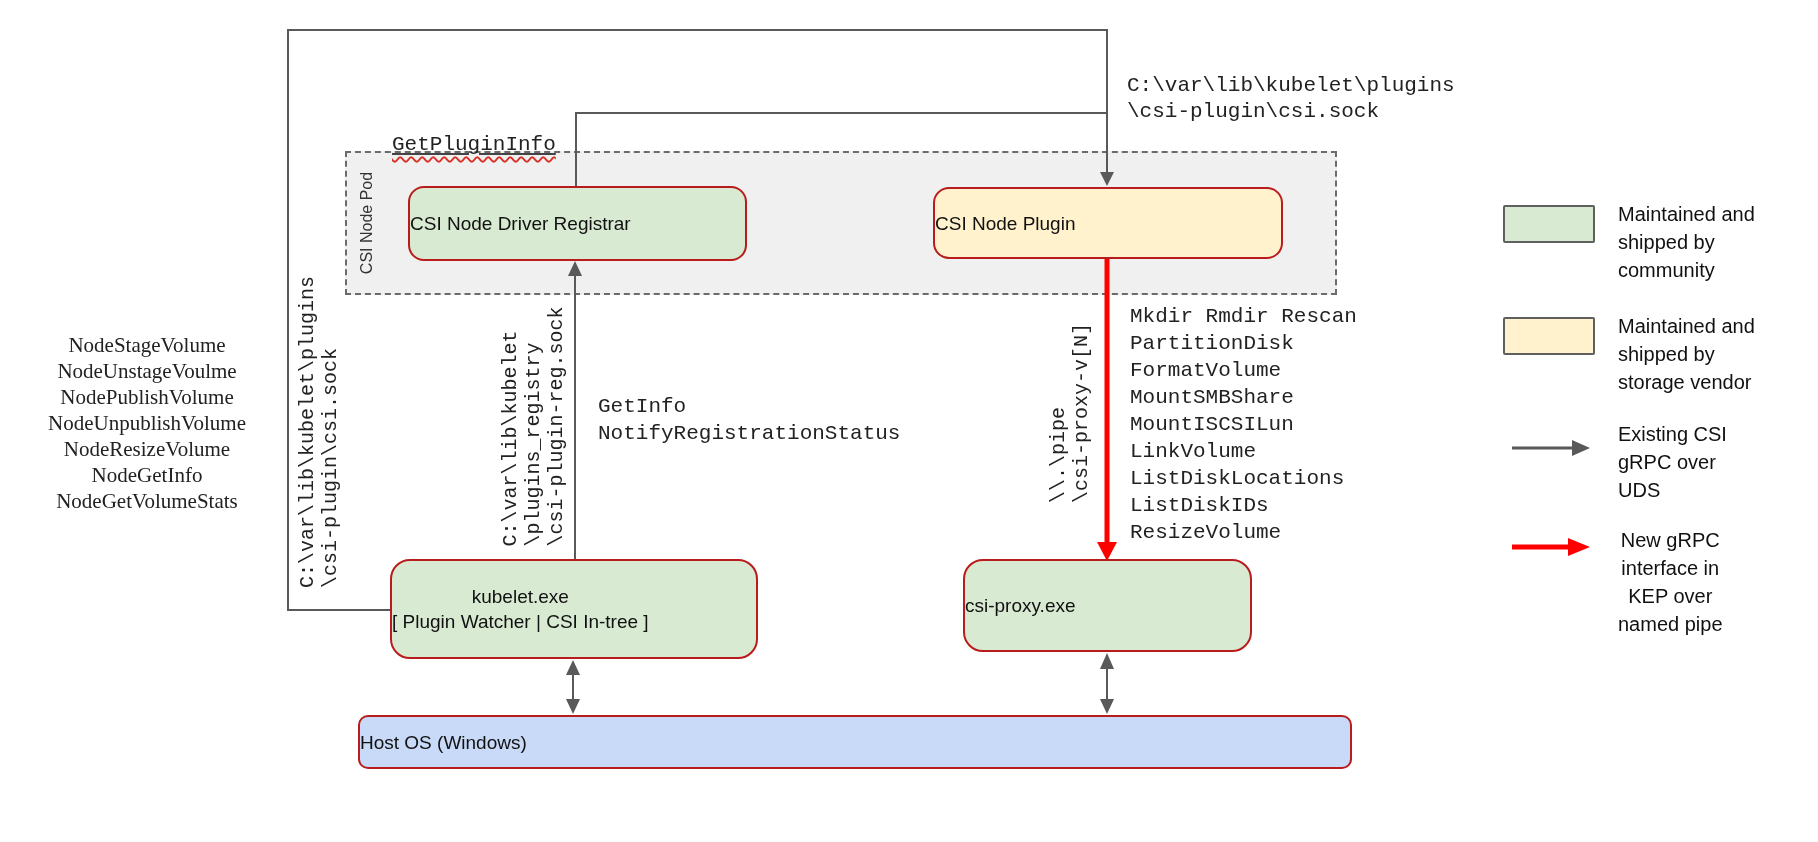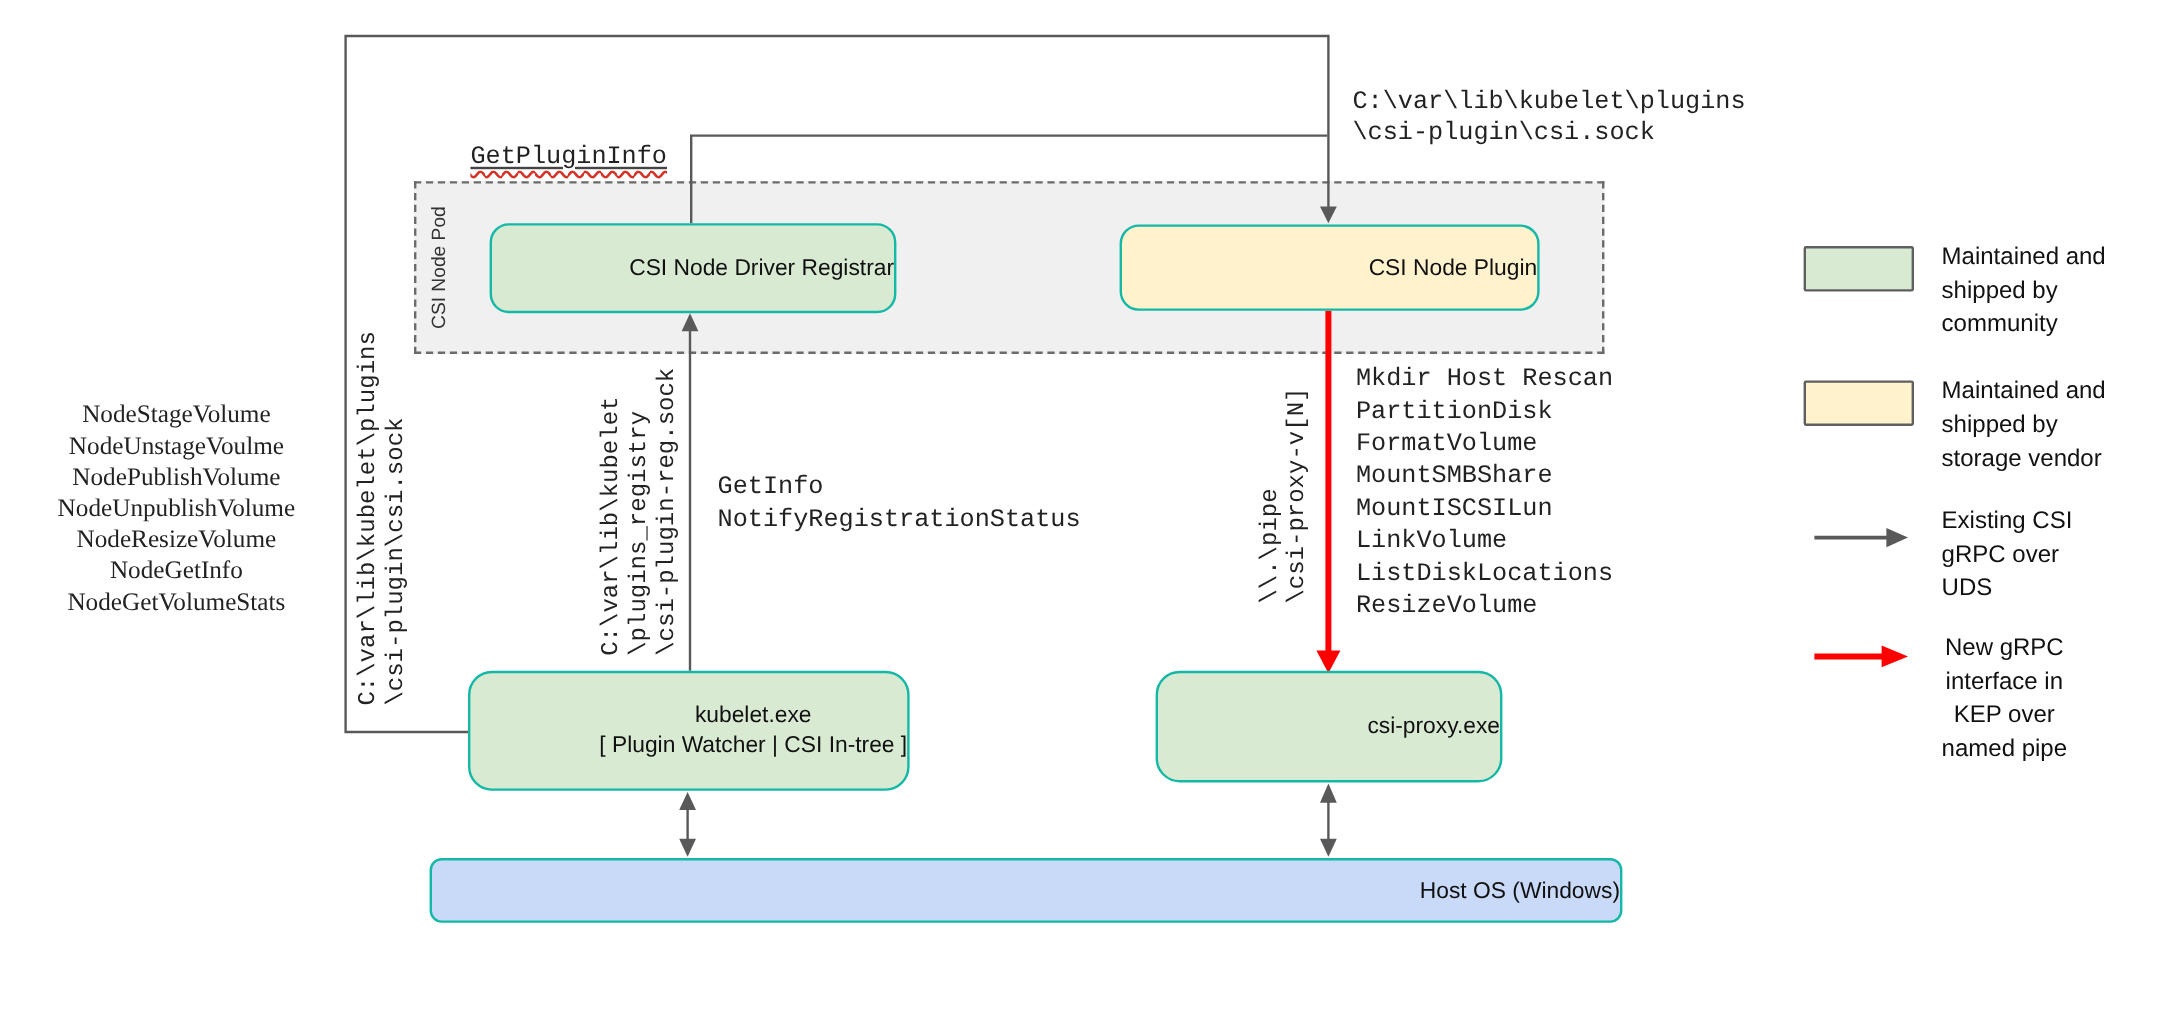--- a/index.html
+++ b/index.html
@@ -1,33 +1,33 @@
 <!DOCTYPE html>
 <html><head>
 <meta charset="utf-8">
 <style>
   html,body{margin:0;padding:0;background:#ffffff;}
   #canvas{position:relative;width:1818px;height:842px;background:#ffffff;overflow:hidden;
           font-family:"Liberation Sans",sans-serif;color:#000;}
   .abs{position:absolute;}
   svg.layer{position:absolute;left:0;top:0;pointer-events:none;}
-  .box{position:absolute;border:2px solid #14b8a6;display:flex;align-items:center;justify-content:flex-end;
+  .box{position:absolute;border:2px solid #b91c1c;display:flex;align-items:center;justify-content:flex-start;
        text-align:center;font-size:19px;line-height:25px;color:#111;box-sizing:border-box;}
   .pod{position:absolute;background:#f0f0f0;border:2px dashed #6b6b6b;box-sizing:border-box;}
   .mono{font-family:"Liberation Mono","DejaVu Sans Mono",monospace;color:#222;}
   .pre{white-space:pre-line;}
   .vtext{position:absolute;transform:rotate(-90deg);white-space:pre;text-align:left;
          font-family:"Liberation Mono","DejaVu Sans Mono",monospace;font-size:20px;line-height:23px;color:#222;}
   .vtext-sans{position:absolute;transform:rotate(-90deg);white-space:pre;text-align:center;
          font-family:"Liberation Sans",sans-serif;font-size:16px;line-height:20px;color:#333;}
   .rpclist{position:absolute;font-size:21px;line-height:27px;}
   .legend-text{position:absolute;font-size:20px;line-height:28px;white-space:pre-line;color:#111;}
   .swatch{position:absolute;width:92px;height:38px;border:2px solid #5f5f5f;box-sizing:border-box;border-radius:2px;}
   .gpi{position:absolute;font-family:"Liberation Mono","DejaVu Sans Mono",monospace;font-size:21px;color:#222;
-       text-decoration:underline;text-decoration-color:#444;text-underline-offset:3px;}
+       text-decoration:underline;text-decoration-color:#444;text-underline-offset:3px;margin-top:13px;}
   .squiggle{text-decoration:underline wavy #d93025;text-decoration-thickness:2px;text-underline-offset:6px;}
 </style>
 </head>
 <body>
 
 <div id="canvas">
 
   <div class="pod" style="left:345px;top:151px;width:992px;height:144px;"></div>
 
   <svg class="layer" width="1818" height="842" viewBox="0 0 1818 842">
@@ -118,27 +118,28 @@
 \plugins_registry
 \csi-plugin-reg.sock</div>
 
   <div class="abs mono pre" style="left:598px;top:393px;font-size:21px;line-height:27px;">GetInfo
 NotifyRegistrationStatus</div>
 
   <div class="vtext" style="left:980px;top:390px;width:180px;height:46px;">\\.\pipe
 \csi-proxy-v[N]</div>
 
   <div class="rpclist mono" style="left:1130px;top:303px;width:260px;text-align:left;line-height:27px;">
-    <div>Mkdir Host Rescan</div>
+    <div>Mkdir Rmdir Rescan</div>
     <div>PartitionDisk</div>
     <div>FormatVolume</div>
     <div>MountSMBShare</div>
     <div>MountISCSILun</div>
     <div>LinkVolume</div>
     <div>ListDiskLocations</div>
+    <div>ListDiskIDs</div>
     <div>ResizeVolume</div>
   </div>
 
   <div class="swatch" style="left:1503px;top:205px;background:#d9ead3;"></div>
   <div class="legend-text" style="left:1618px;top:200px;">Maintained and
 shipped by
 community</div>
 
   <div class="swatch" style="left:1503px;top:317px;background:#fff2cc;"></div>
   <div class="legend-text" style="left:1618px;top:312px;">Maintained and

